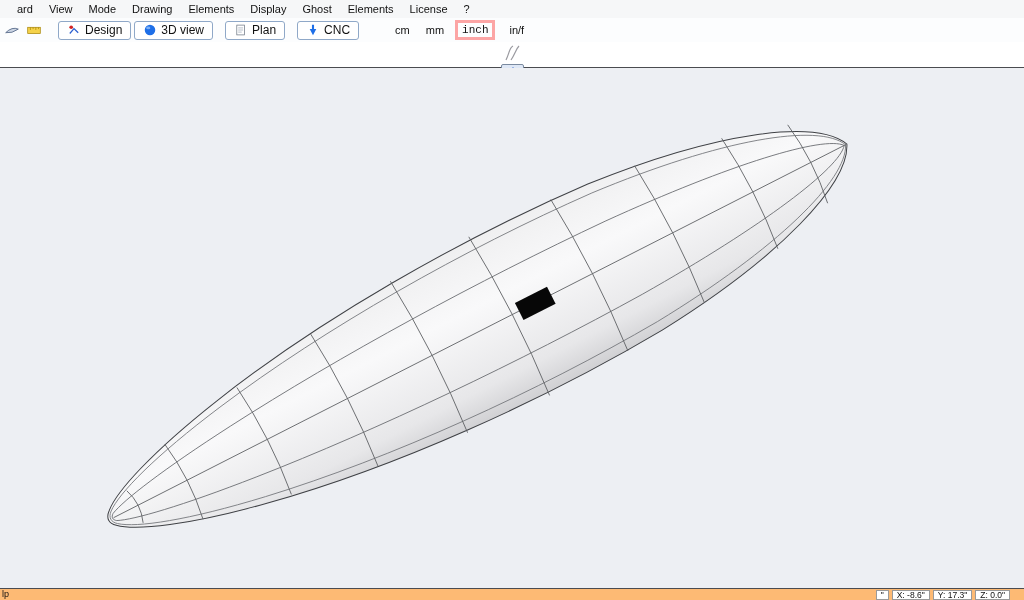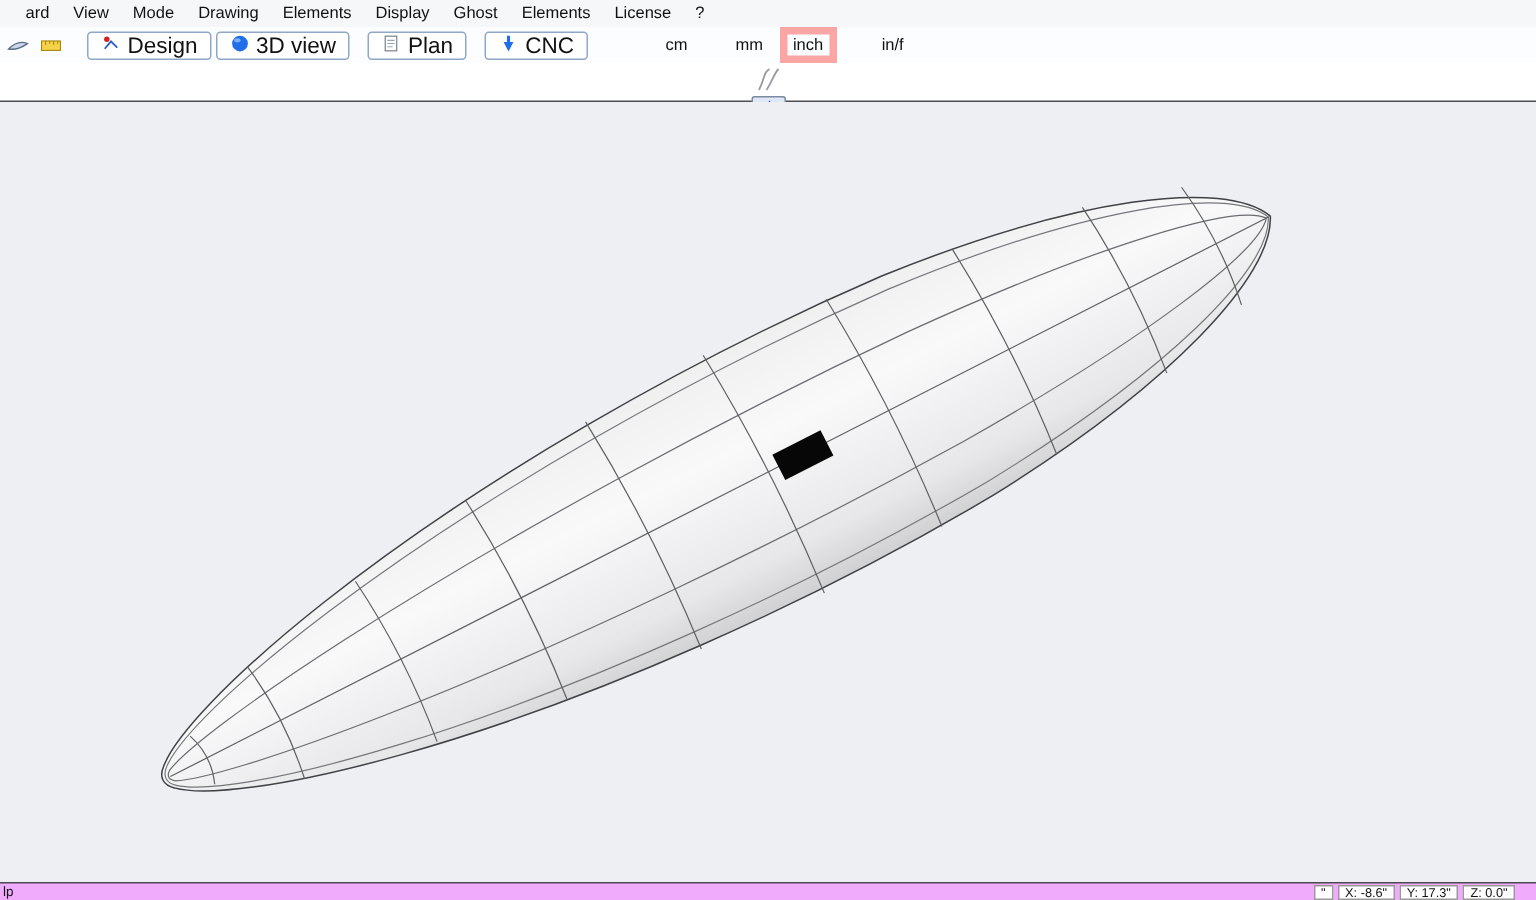--- a/index.html
+++ b/index.html
@@ -16,48 +16,48 @@
   }
   .menu-item { padding:0 8px; cursor:default; white-space:nowrap; }
   .menu-item:first-child { padding-left:17px; }
   
   .toolbar2 {
     height:24px; display:flex; align-items:center;
     background:#fcfdfe; padding-left:2px;
   }
   .tb2-icon { width:20px; height:20px; display:flex; align-items:center; justify-content:center; margin-right:2px; }
   .tbtn {
-    display:flex; gap:4px;
+    display:flex; align-items:center; gap:4px;
     border:1px solid #8fa8c8; border-radius:3px; background:#fff;
-    height:19px; padding:0 8px; font-size:15px; margin-left:3px;
+    height:19px; padding:0 8px; font-size:12px; margin-left:3px;
   }
   .tbtn.gap { margin-left:12px; }
   .units { display:flex; align-items:center; margin-left:22px; font-size:11px; }
-  .unit { margin-left:28px; padding:1px 2px; }
-  .unit.box { border:5px solid #fca5a5; padding:1px 4px; margin-left:9px; }
+  .unit { margin-left:12px; padding:1px 2px; }
+  .unit.box { border:3px solid #fca5a5; padding:1px 4px; margin-left:9px;font-family:Liberation Mono, monospace; }
   
   .toolbar3 {
     height:26px; display:flex; align-items:center;
     background:#ffffff; border-bottom:1px solid #4a4c50; padding-left:1px;flex-direction:column;
   }
   .ib {
     width:23px; height:23px; display:flex; align-items:center; justify-content:center;
     border:1px solid transparent; border-radius:2px;
   }
   .ib.sel { border:1px solid #7a8aa0; background:#dfe8f6; }
   .sep { width:1px; height:18px; background:#c9cbd0; margin:0 3px; }
   
   .canvas {
     position:relative; width:1024px; height:520px;
     background:#edeff3;
   }
   .canvas svg { position:absolute; left:0; top:0; }
   
   .statusbar {
-    height:12px; border-top:1px solid #4a4c50; background:#f0abfc;
+    height:12px; border-top:1px solid #4a4c50; background:#fdba74;
     display:flex; font-size:9px; position:relative;
   }
   .status-left { padding-left:2px; }
   .status-right { position:absolute; right:14px; top:0; height:12px; display:flex; align-items:center; gap:3px; }
   .coord-box {
     border:1px solid #9a9a9a; background:#fff; height:10px;
     line-height:9px; padding:0 4px; font-size:8.5px; white-space:nowrap;
   }
   .coord-box.small { min-width:13px; text-align:center; }
 </style>

